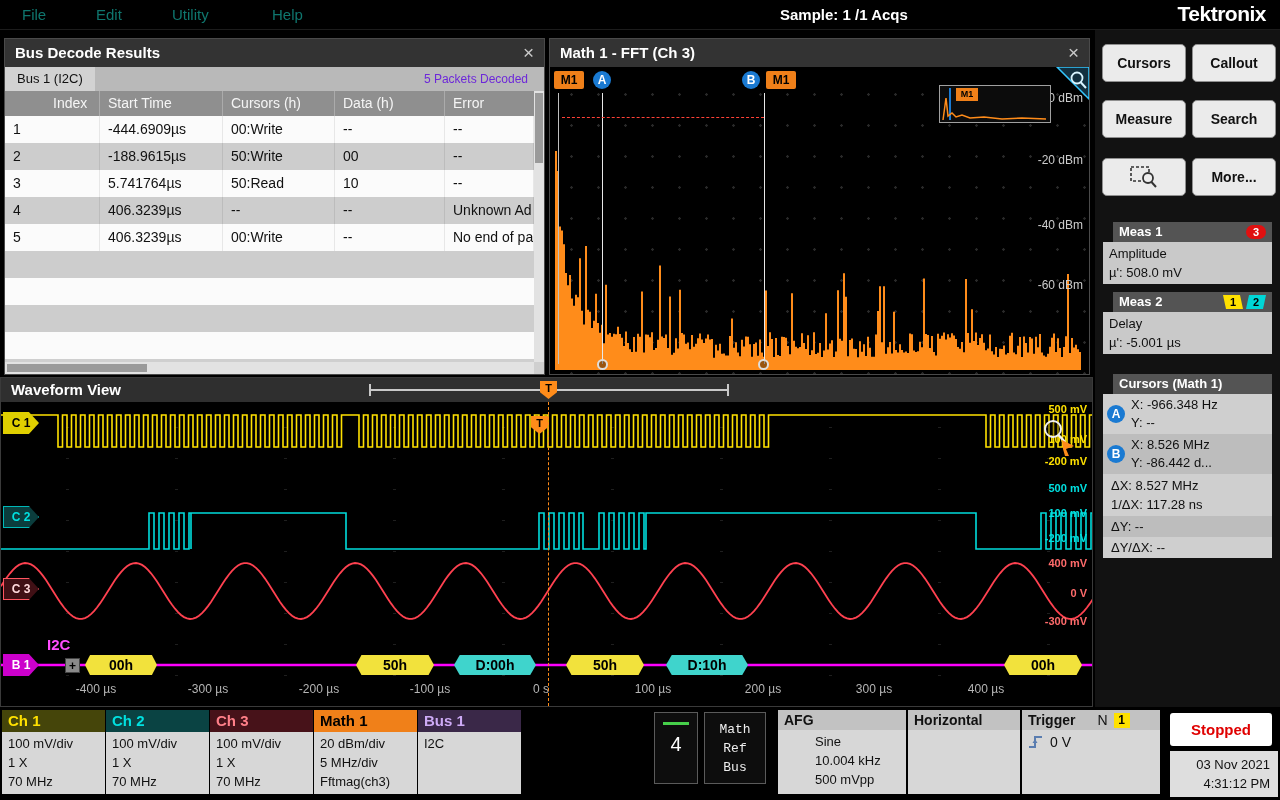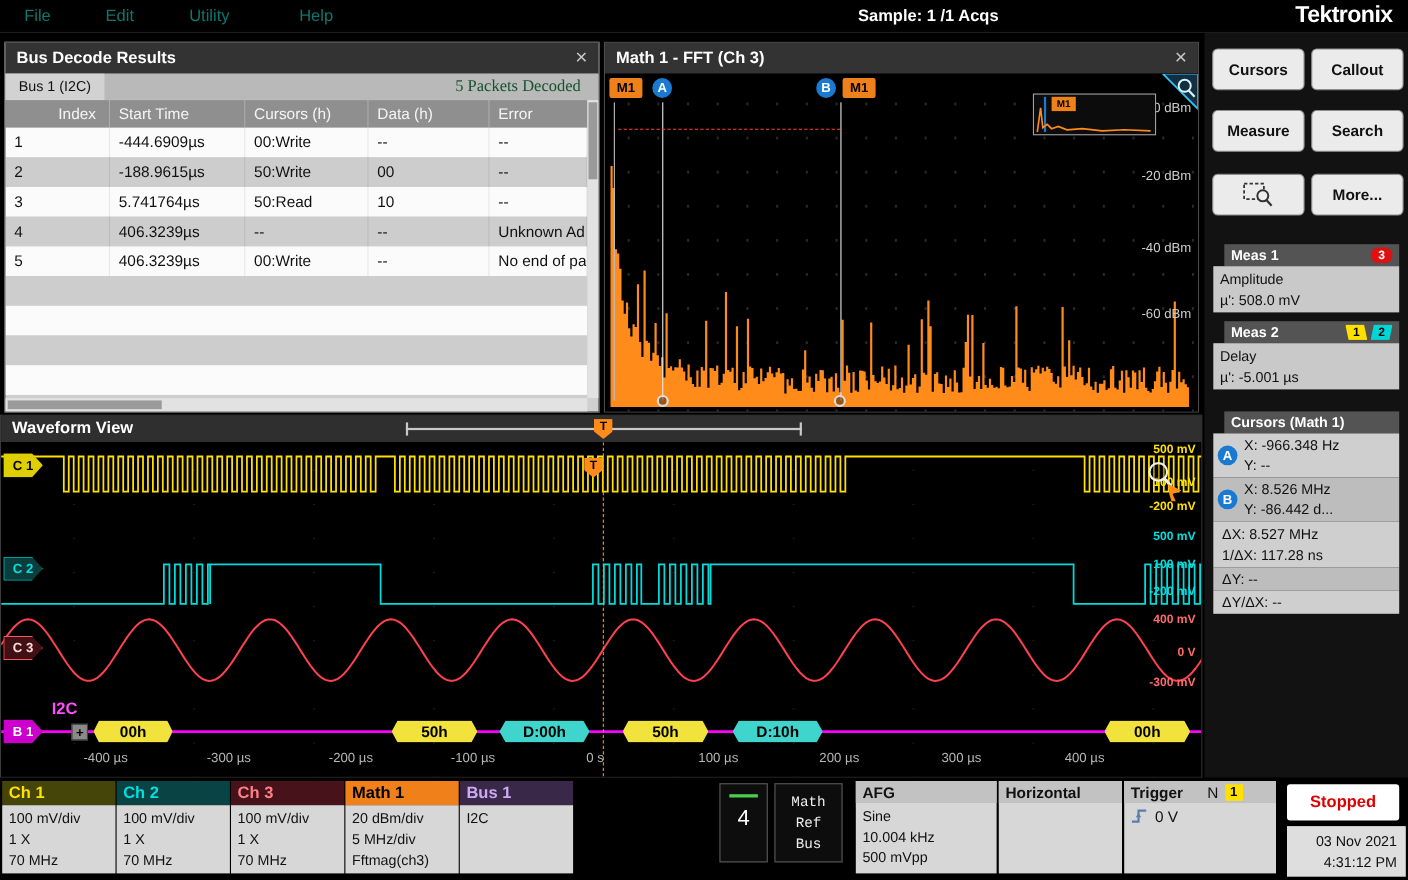--- a/index.html
+++ b/index.html
@@ -15,21 +15,21 @@
   
   .window { position:absolute; background:#cfcfcf; border:1px solid #4a4a4a; }
   .titlebar { position:absolute; left:0; top:0; right:0; height:28px; background:#333; }
   .titlebar .wtitle { position:absolute; left:10px; top:0; line-height:28px; font-size:15px; font-weight:600; color:#fff; }
   .close-x { position:absolute; right:10px; top:3px; font-size:19px; color:#c9c9c9; cursor:pointer; }
 
   
   #bus-win { left:4px; top:38px; width:541px; height:337px; }
   #bus-tabs { position:absolute; left:0; top:28px; right:0; height:24px; background:#b9b9b9; }
   #bus-tab { position:absolute; left:0; top:0; height:24px; line-height:24px; padding:0 12px; background:#d2d2d2; color:#111; font-size:13px; }
-  #decoded-count { position:absolute; right:16px; top:0; line-height:24px; color:#14532d; font-size:15px;font-family:Liberation Serif, serif; }
+  #decoded-count { position:absolute; right:16px; top:0; line-height:24px; color:#6d28d9; font-size:12px; }
   #bus-thead { position:absolute; left:0; top:52px; right:10px; height:25px; background:#8f8f8f; display:flex; }
   .hcell { line-height:25px; font-size:14px; color:#f5f5f5; padding-left:8px; border-right:1px solid rgba(255,255,255,.25); overflow:hidden; white-space:nowrap; }
   .col0{width:95px;padding-left:48px;} .col1{width:123px;} .col2{width:112px;} .col3{width:110px;} .col4{flex:1;border-right:none;}
   #bus-rows { position:absolute; left:0; top:77px; right:10px; bottom:12px; overflow:hidden; }
   .trow { height:27px; display:flex; }
   .trow.odd { background:#fbfbfb; } .trow.even { background:#cdcdcd; }
   .tcell { line-height:27px; font-size:14px; color:#111; padding-left:8px; border-right:1px solid rgba(0,0,0,.08); overflow:hidden; white-space:nowrap; }
   #bus-vscroll { position:absolute; right:0; top:52px; width:10px; bottom:12px; background:#e2e2e2; }
   #bus-vthumb { position:absolute; left:1px; top:2px; width:8px; height:70px; background:#9a9a9a; }
   #bus-hscroll { position:absolute; left:0; bottom:0; right:10px; height:12px; background:#e2e2e2; }
@@ -108,21 +108,21 @@
   #t-math1 .ch-head { background:#f08019; color:#000; }
   #t-bus1 .ch-head { background:#3a2848; color:#cdaaf5; }
   .dark-tile { position:absolute; background:#0d0d0d; border:1px solid #5a5a5a; color:#eee; text-align:center; }
   #disp-tile { left:654px; top:5px; width:44px; height:72px; }
   #disp-line { width:26px; height:3px; background:#46cf4a; margin:9px auto 8px auto; }
   #disp-num { font-size:20px; color:#fff; }
   #mrb-tile { left:704px; top:5px; width:62px; height:72px; padding-top:7px;font-family:Liberation Mono, monospace; }
   #mrb-tile div { font-size:13px; line-height:19px; }
   .info-tile { position:absolute; top:3px; height:84px; background:#d7d7d7; color:#111; }
   .info-head { height:20px; background:#c2c2c2; font-size:14px; font-weight:700; line-height:20px; padding-left:6px; display:flex; align-items:center; }
-  .info-body { padding:2px 6px; font-size:13px; }
+  .info-body { padding:2px 6px; font-size:13px;margin-left:31px; }
   .info-body div { line-height:19px; white-space:nowrap; }
   #afg-tile { left:778px; width:128px; }
   #horiz-tile { left:908px; width:112px; }
   #trig-tile { left:1022px; width:138px; }
   #trig-mode { margin-left:22px; font-weight:400; }
   #trig-badge { margin-left:6px; width:16px; height:15px; background:#ffe100; color:#000; font-size:12px; font-weight:700; text-align:center; line-height:15px; }
   #trig-level-row { display:flex; align-items:center; gap:6px; padding:4px 6px; font-size:14px; }
   #stopped-btn { position:absolute; left:1170px; top:6px; width:102px; height:33px; background:#fff; border-radius:3px;
     color:#e00000; font-size:15px; font-weight:700; text-align:center; line-height:33px; cursor:pointer; }
   #datetime { position:absolute; left:1170px; top:44px; width:108px; height:46px; background:#dedede; color:#111; font-size:13px; text-align:right; padding:4px 8px; }

